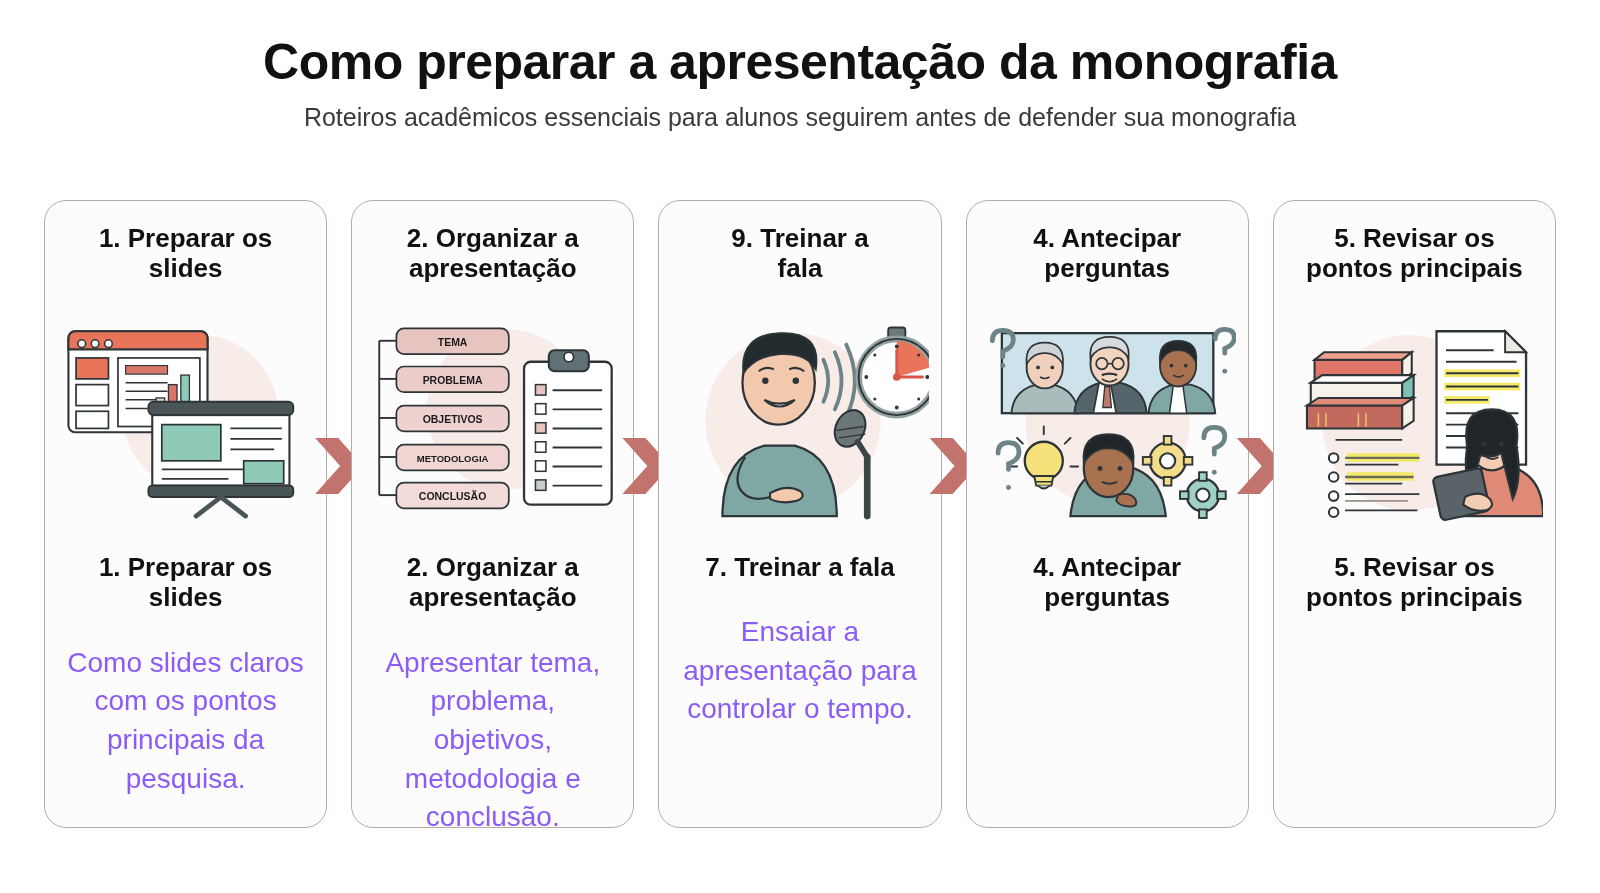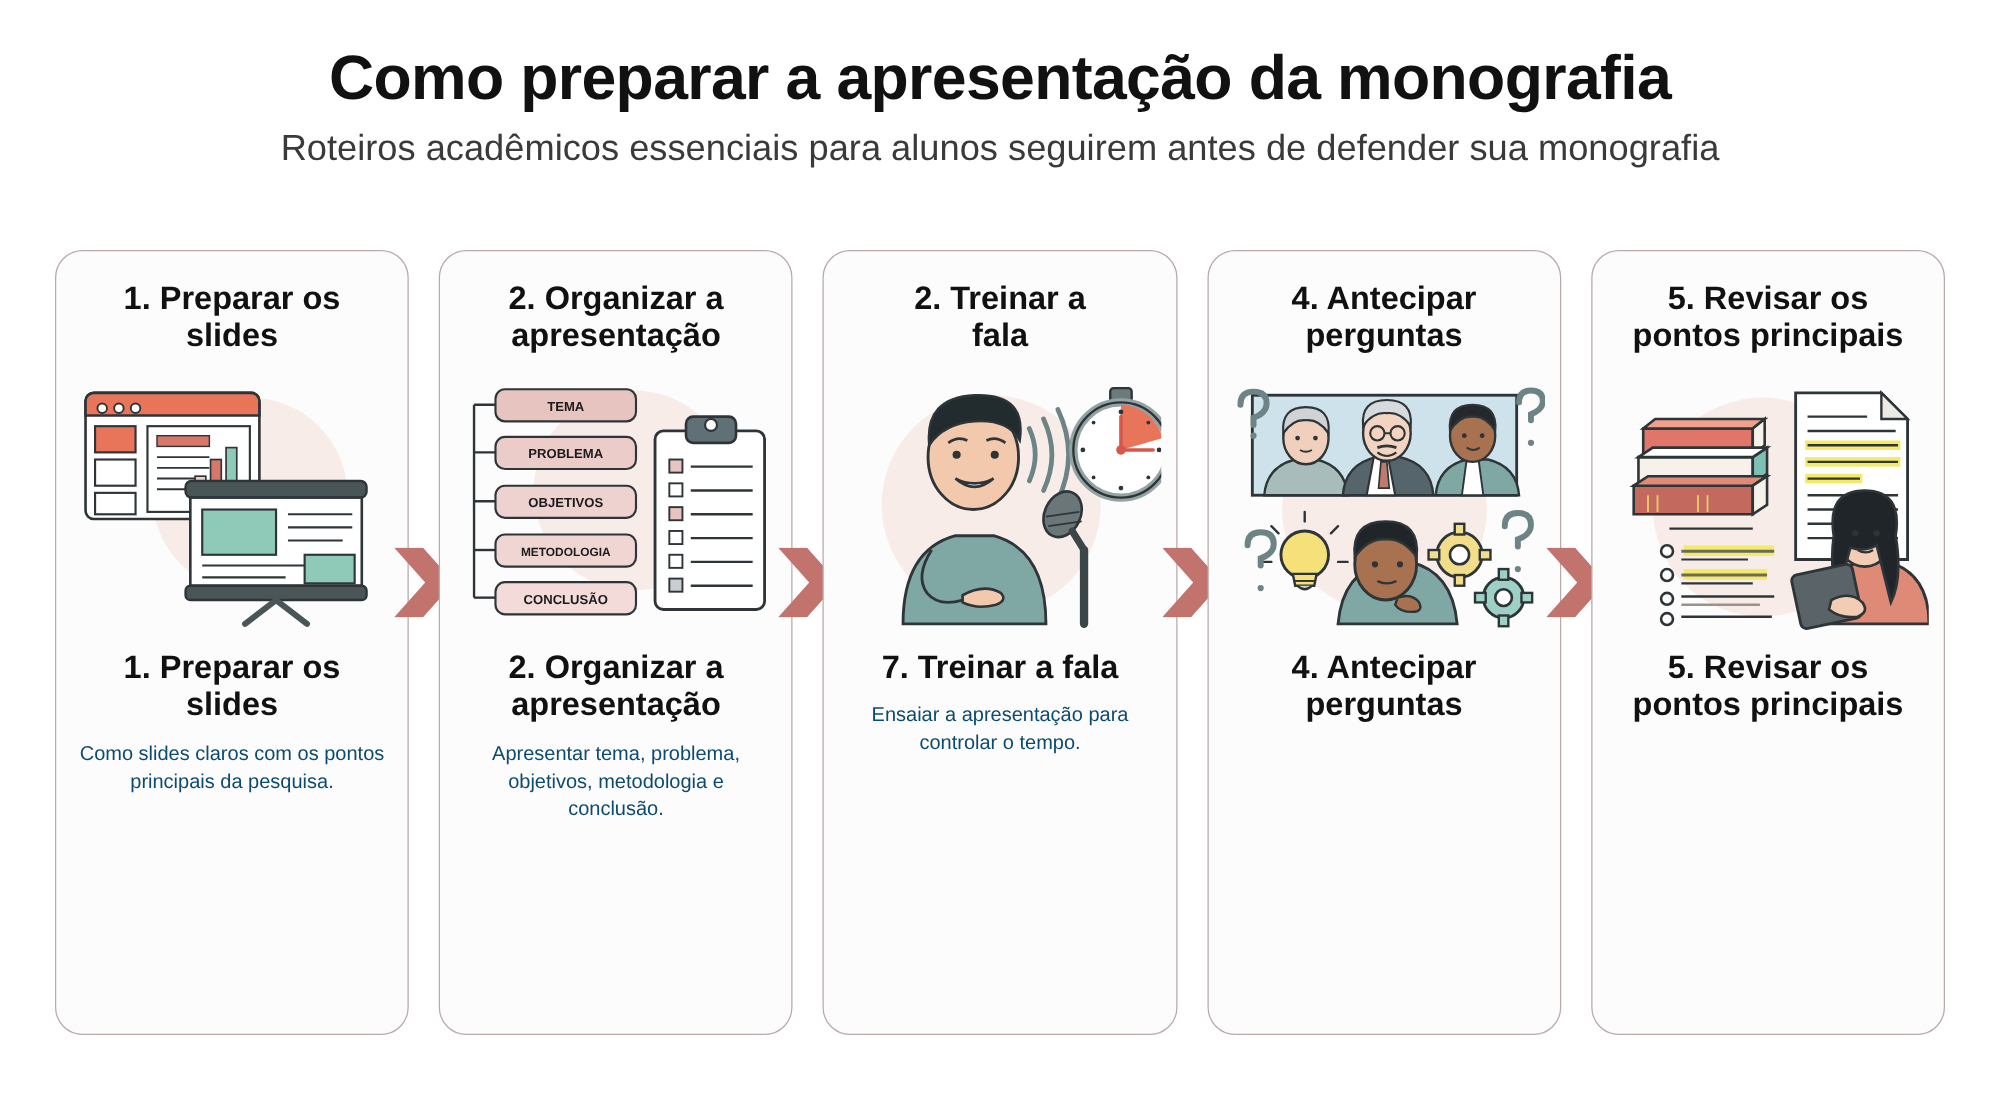--- a/index.html
+++ b/index.html
@@ -29,21 +29,21 @@
   }
   .title {
     font-size: 50px;
     font-weight: bold;
     color: #111111;
     letter-spacing: -0.5px;
     line-height: 1.12;
     margin: 0;
   }
   .subtitle {
-    font-size: 29px;
+    font-size: 25px;
     color: #3a3a3a;
     margin: 12px 0 0 0;
     line-height: 1.2;
   }
 
   
   .row {
     position: absolute;
     top: 200px;
     left: 44px;
@@ -58,20 +58,21 @@
     flex: 1 1 0;
     background: #fdfcfc;
     border: 1.6px solid #b9aaa8;
     border-radius: 22px;
     box-sizing: border-box;
     padding: 22px 12px 14px 12px;
     display: flex;
     flex-direction: column;
     align-items: center;
     min-width: 0;
+    gap: 17px;
   }
 
   .gap {
     flex: 0 0 24px;
     position: relative;
   }
 
   
   .chev {
     position: absolute;
@@ -106,22 +107,22 @@
     font-size: 26px;
     font-weight: bold;
     color: #111111;
     text-align: center;
     line-height: 1.17;
     margin-top: 14px;
     white-space: nowrap;
   }
 
   .card-desc {
-    font-size: 16px;
-    color: #0c4a6e;
+    font-size: 28px;
+    color: #8b5cf6;
     text-align: center;
     line-height: 1.38;
     margin-top: 14px;
     padding: 0 4px;
   }
 </style>
 </head>
 <body>
 
 <div class="page">
@@ -259,21 +260,21 @@
       </div>
       <div class="card-desc">Apresentar tema, problema, objetivos, metodologia e conclusão.</div>
     </div>
 
     <div class="gap">
       <div class="chev"></div>
     </div>
 
     <div class="card">
       <div class="card-head">
-        <div>2. Treinar a</div>
+        <div>9. Treinar a</div>
         <div>fala</div>
       </div>
 
       <div class="art">
         <svg viewBox="0 0 270 208" preserveAspectRatio="xMidYMid meet">
           <circle cx="128" cy="108" r="92" fill="#f7ece8"></circle>
 
           <g>
             <path d="M54 208 q0 -62 44 -74 l32 0 q44 12 44 74 z" fill="#7fa8a5" stroke="#2e3538" stroke-width="2.4"></path>
             <path d="M78 146 q-14 22 -4 36 q10 12 30 6" fill="#7fa8a5" stroke="#2e3538" stroke-width="2.4"></path>

